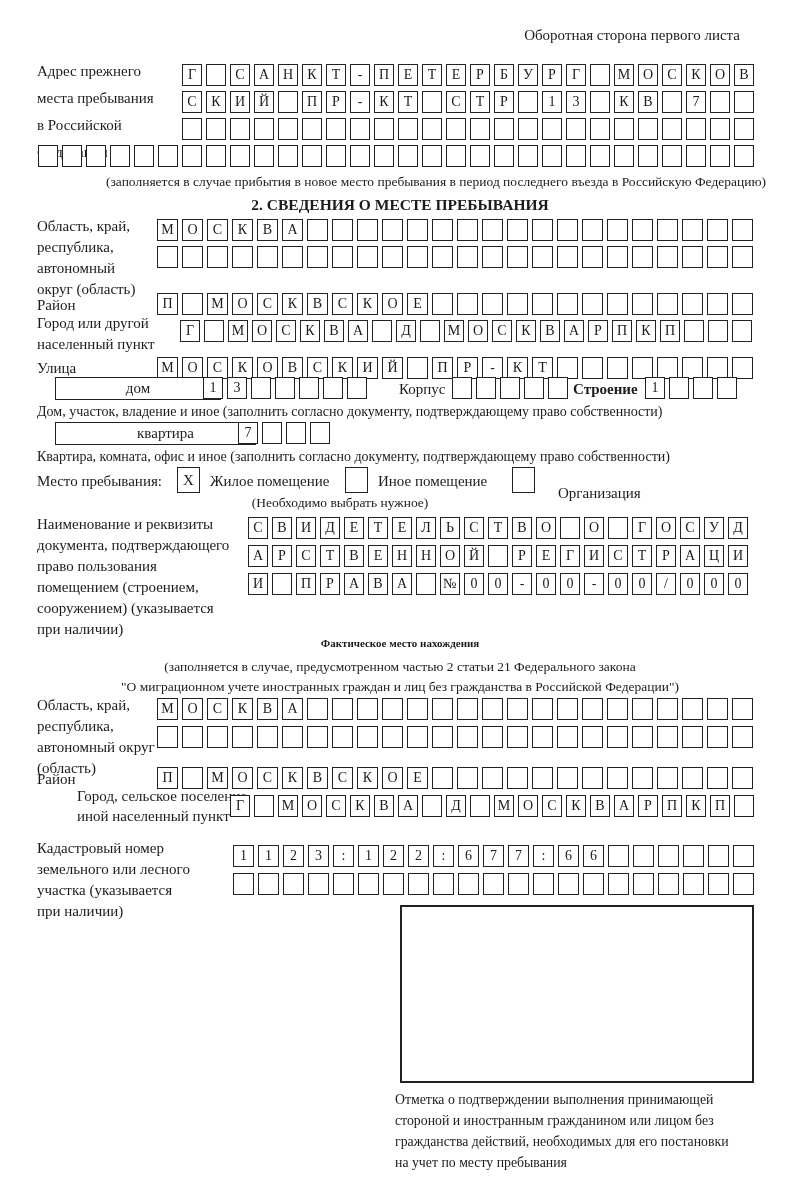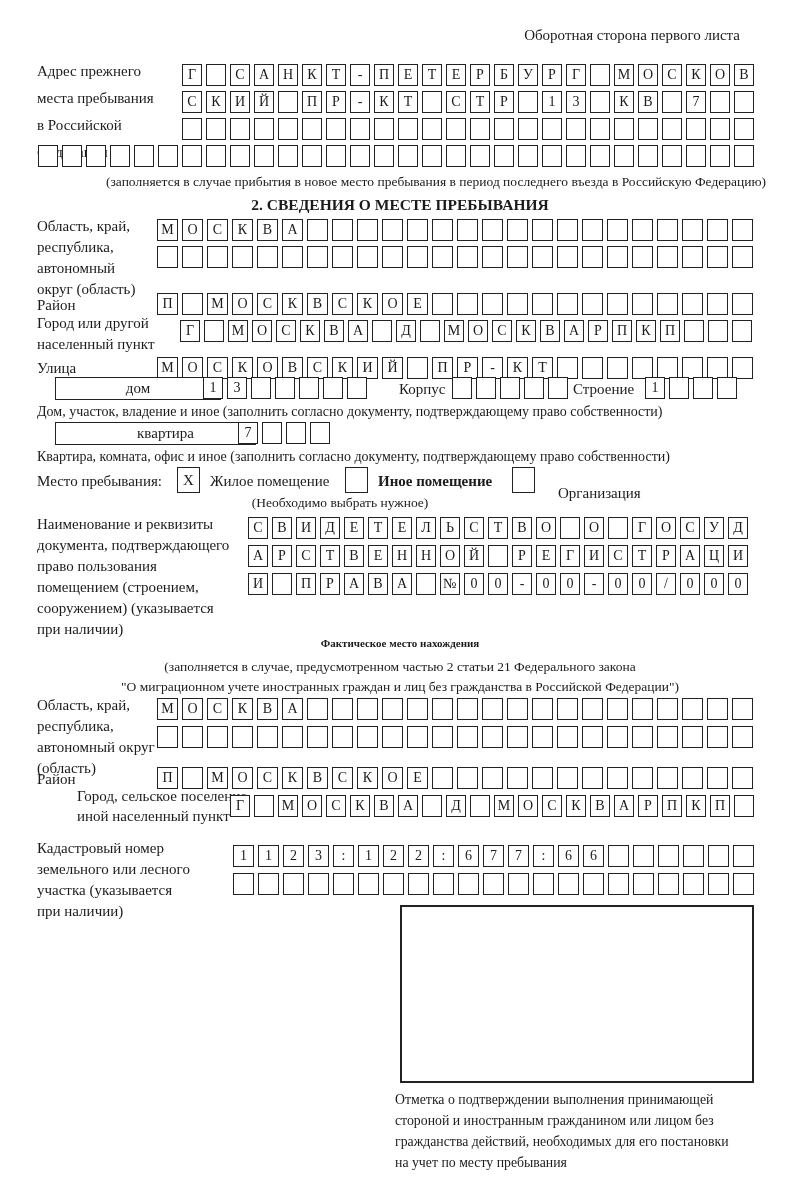--- a/index.html
+++ b/index.html
@@ -308,21 +308,21 @@
     <span class="cell"></span>
   </div>
 <div class="inline-lab" style="top:376px;left:399px;">Корпус</div>
 <div class="cellrow" style="top:377px;left:452px;">
     <span class="cell"></span>
     <span class="cell"></span>
     <span class="cell"></span>
     <span class="cell"></span>
     <span class="cell"></span>
   </div>
-<div class="inline-lab" style="top:376px;left:573px;">Строение</div>
+<div class="inline-lab" style="top:376px;left:573px;font-weight:bold;">Строение</div>
 <div class="cellrow" style="top:377px;left:645px;">
     <span class="cell">1</span>
     <span class="cell"></span>
     <span class="cell"></span>
     <span class="cell"></span>
   </div>
 <div class="cap" style="top:403px;left:37px;font-size:14px;">Дом, участок, владение и иное (заполнить согласно документу, подтверждающему право собственности)</div>
 
 <div class="widebox" style="top:422px;left:32px;width:201px;padding-left:20px;">квартира</div>
 <div class="cellrow" style="top:422px;left:238px;">
@@ -330,21 +330,21 @@
     <span class="cell"></span>
     <span class="cell"></span>
     <span class="cell"></span>
   </div>
 <div class="cap" style="top:448px;left:37px;font-size:14px;">Квартира, комната, офис и иное (заполнить согласно документу, подтверждающему право собственности)</div>
 
 <div class="inline-lab" style="top:468px;left:37px;">Место пребывания:</div>
 <div class="checkbox" style="top:467px;left:177px;">X</div>
 <div class="inline-lab" style="top:468px;left:210px;">Жилое помещение</div>
 <div class="checkbox" style="top:467px;left:345px;"></div>
-<div class="inline-lab" style="top:468px;left:378px;font-weight:bold;">Иное помещение</div>
+<div class="inline-lab" style="top:468px;left:378px;">Иное помещение</div>
 <div class="checkbox" style="top:467px;left:512px;"></div>
 <div class="inline-lab" style="top:480px;left:558px;">Организация</div>
 <div class="cap" style="top:494px;left:0;width:680px;text-align:center;">(Необходимо выбрать нужное)</div>
 
 <div class="lab" style="top:514px;left:37px;width:210px;">Наименование и реквизиты
 документа, подтверждающего
 право пользования
 помещением (строением,
 сооружением) (указывается
 при наличии)</div>

